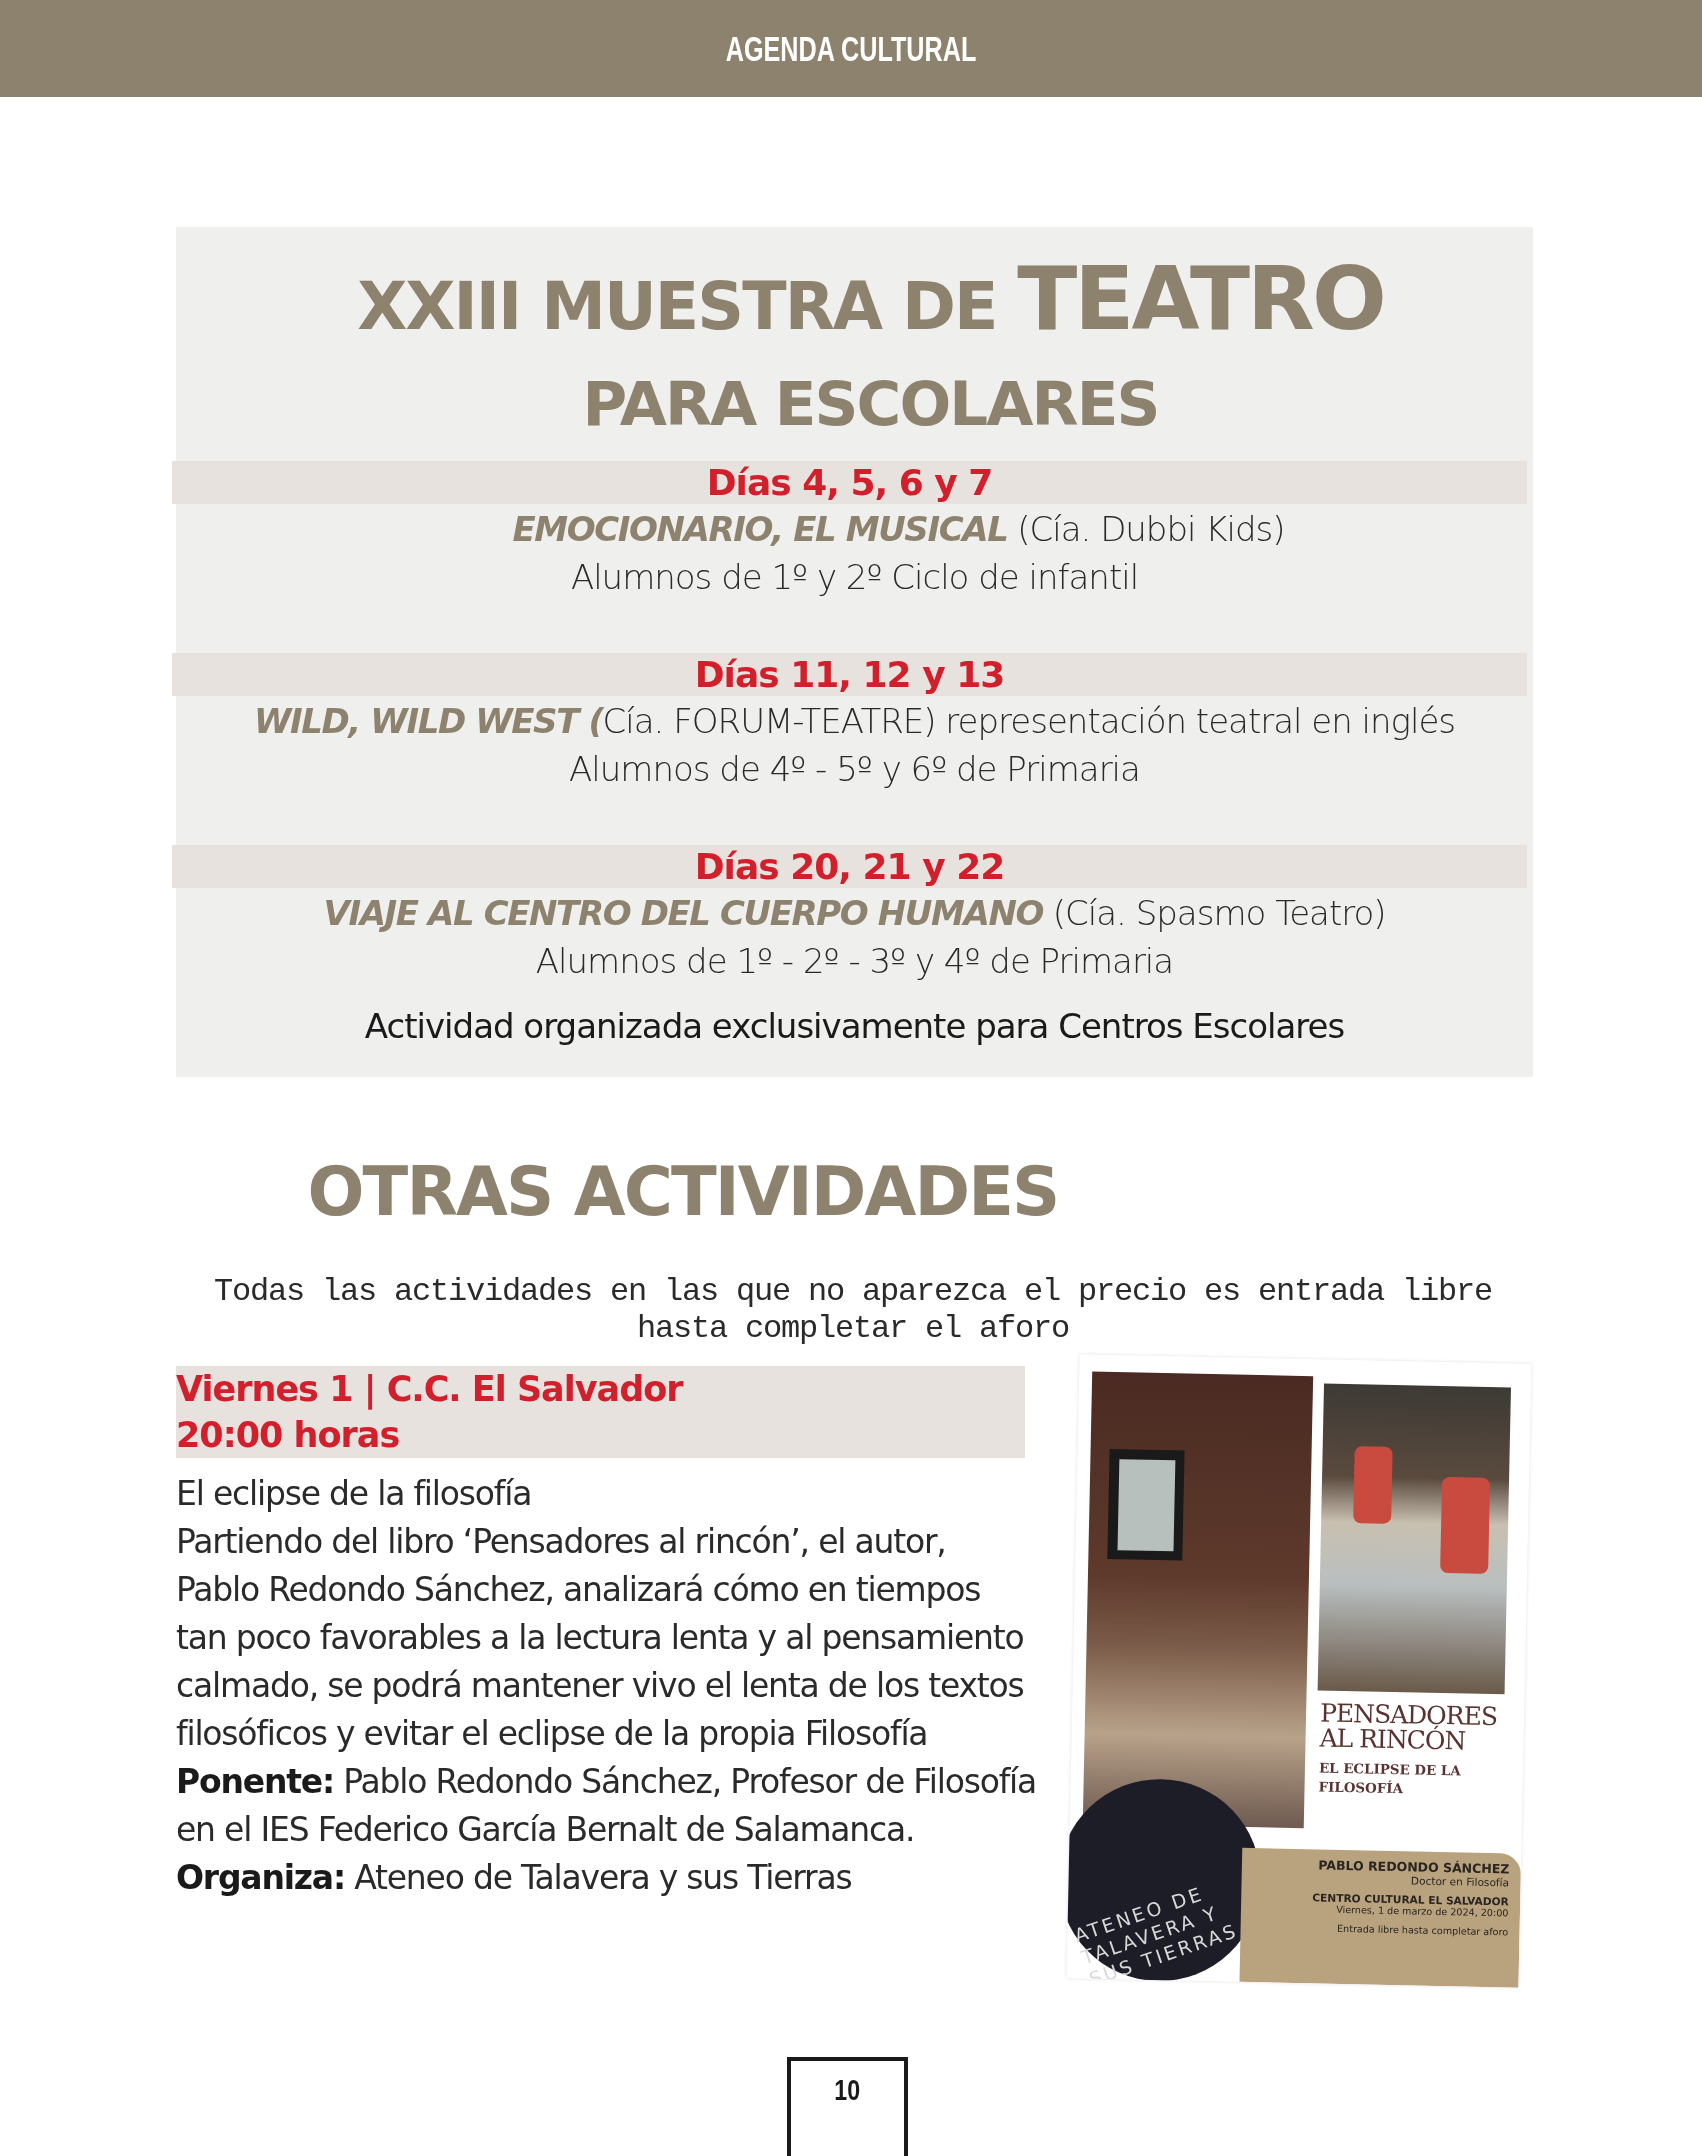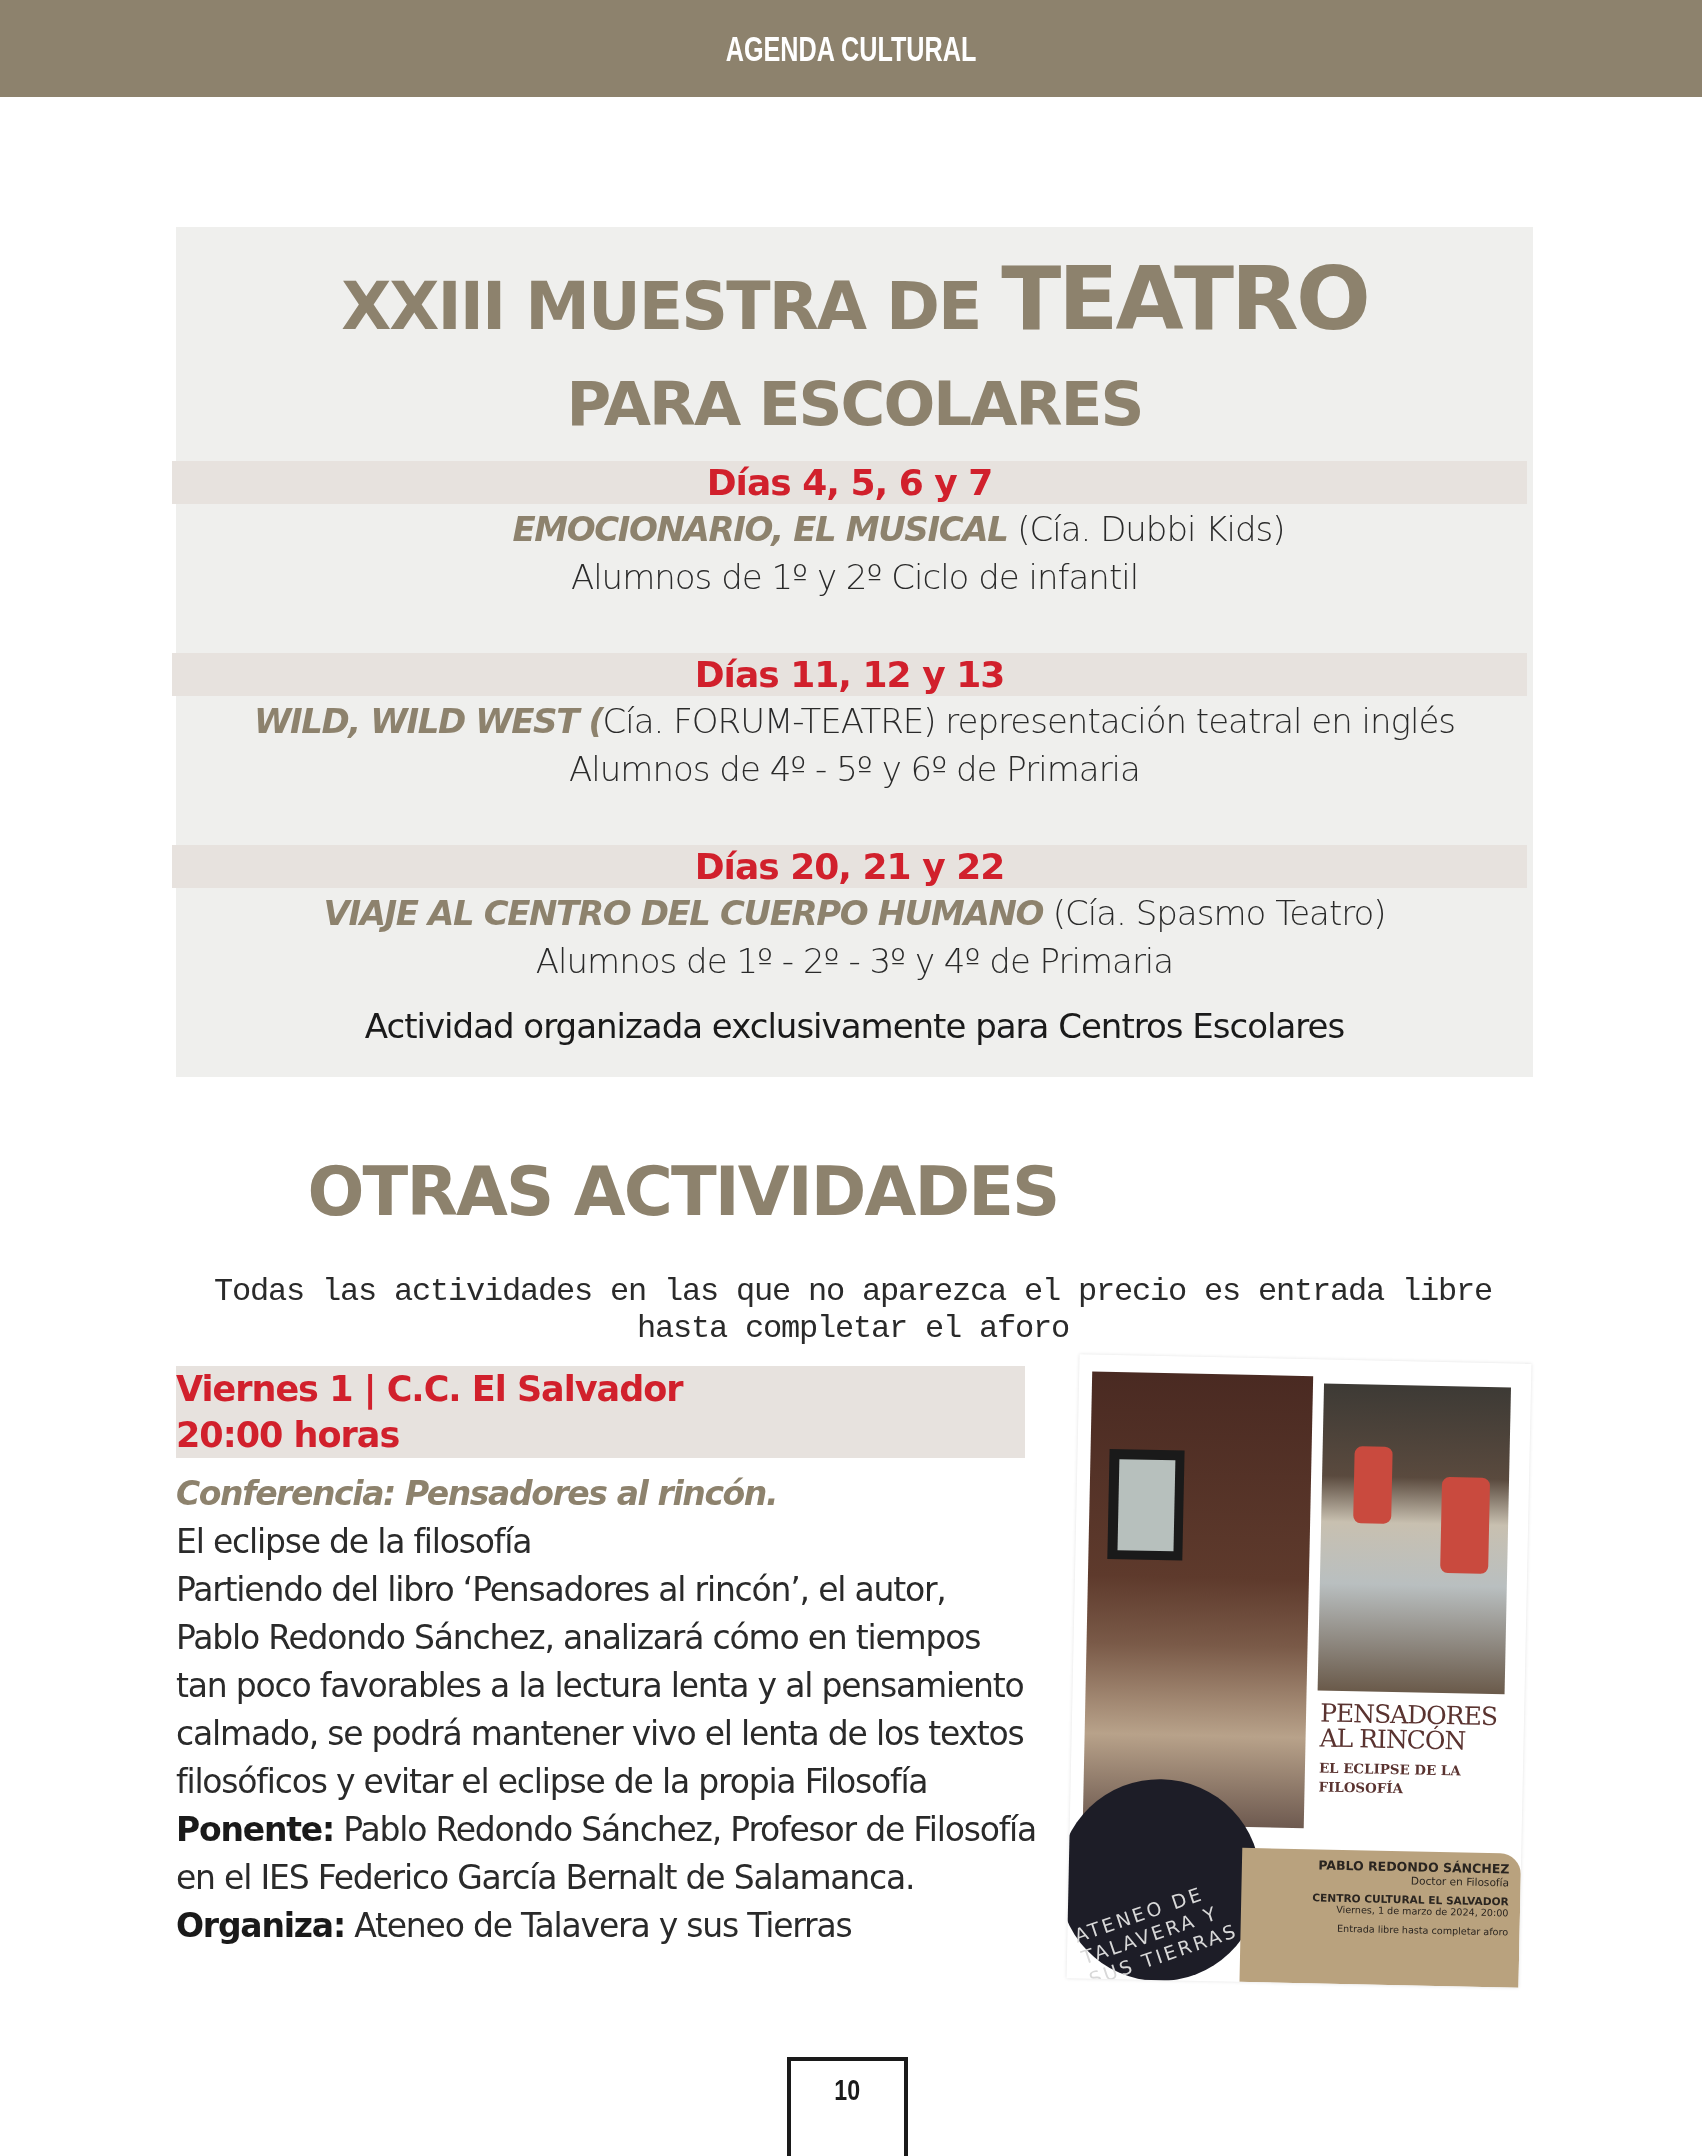--- a/index.html
+++ b/index.html
@@ -20,21 +20,21 @@
     transform:scaleX(0.72); transform-origin:center;
   }
 
   
   .teatro-box {
     position:absolute; left:176px; top:227px; width:1357px; height:850px;
     background:#efefed;
   }
   .teatro-title {
     position:absolute; left:0; width:100%; text-align:center;
-    color:#8d826d; font-weight:900; font-family:"DejaVu Sans", sans-serif;
+    color:#8d826d; font-weight:900; font-family:"DejaVu Sans", sans-serif;padding-left:16px;
   }
   .teatro-title.l1 { top:24px; font-size:65px; letter-spacing:-1.9px; line-height:96px; }
   .teatro-title.l1 .big { font-size:88px; letter-spacing:-2.9px; }
   .teatro-title.l2 { top:134px; font-size:61px; letter-spacing:-1.9px; line-height:86px; }
 
   .date-band {
     position:absolute; left:172px; width:1355px; height:43px;
     background:#e7e2de;
     display:flex; align-items:center; justify-content:center;
     color:#d1202c; font-weight:700; font-size:36px;
@@ -178,21 +178,20 @@
 
 <div class="otras-title">OTRAS ACTIVIDADES</div>
 <div class="otras-note">Todas las actividades en las que no aparezca el precio es entrada libre hasta completar el aforo</div>
 
 <div class="event-band">
   <div class="row" style="top:0px;">Viernes 1 | C.C. El Salvador</div>
   <div class="row" style="top:46px;">20:00 horas</div>
 </div>
 
 <div class="event-body">
-  <div class="conf-title">Conferencia: Pensadores al rincón.</div>
   <div>El eclipse de la filosofía</div>
   <div>Partiendo del libro ‘Pensadores al rincón’, el autor,</div>
   <div>Pablo Redondo Sánchez, analizará cómo en tiempos</div>
   <div>tan poco favorables a la lectura lenta y al pensamiento</div>
   <div>calmado, se podrá mantener vivo el lenta de los textos</div>
   <div>filosóficos y evitar el eclipse de la propia Filosofía</div>
   <div><span class="label">Ponente:</span><span> Pablo Redondo Sánchez, Profesor de Filosofía</span></div>
   <div>en el IES Federico García Bernalt de Salamanca.</div>
   <div><span class="label">Organiza:</span><span> Ateneo de Talavera y sus Tierras</span></div>
 </div>

